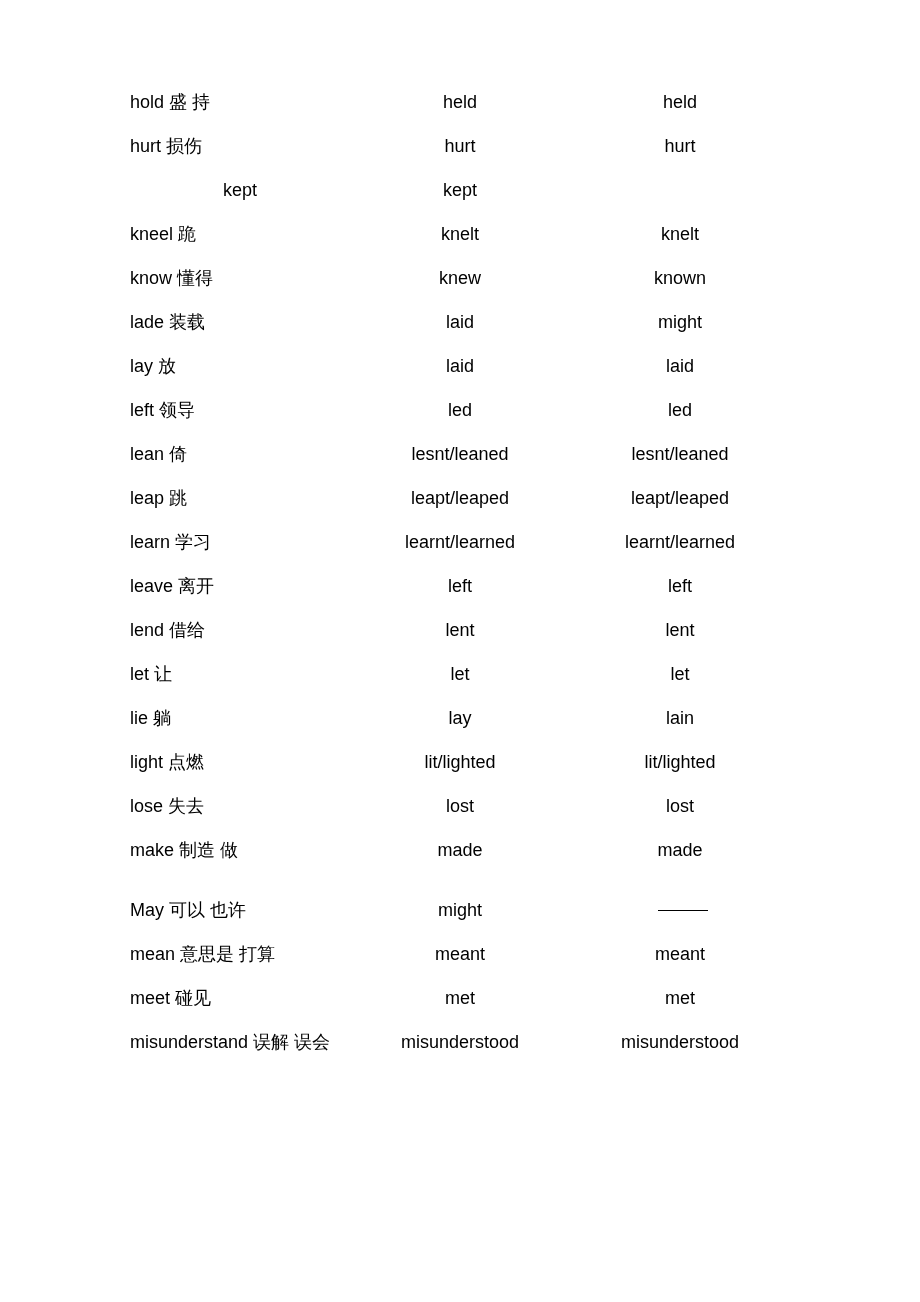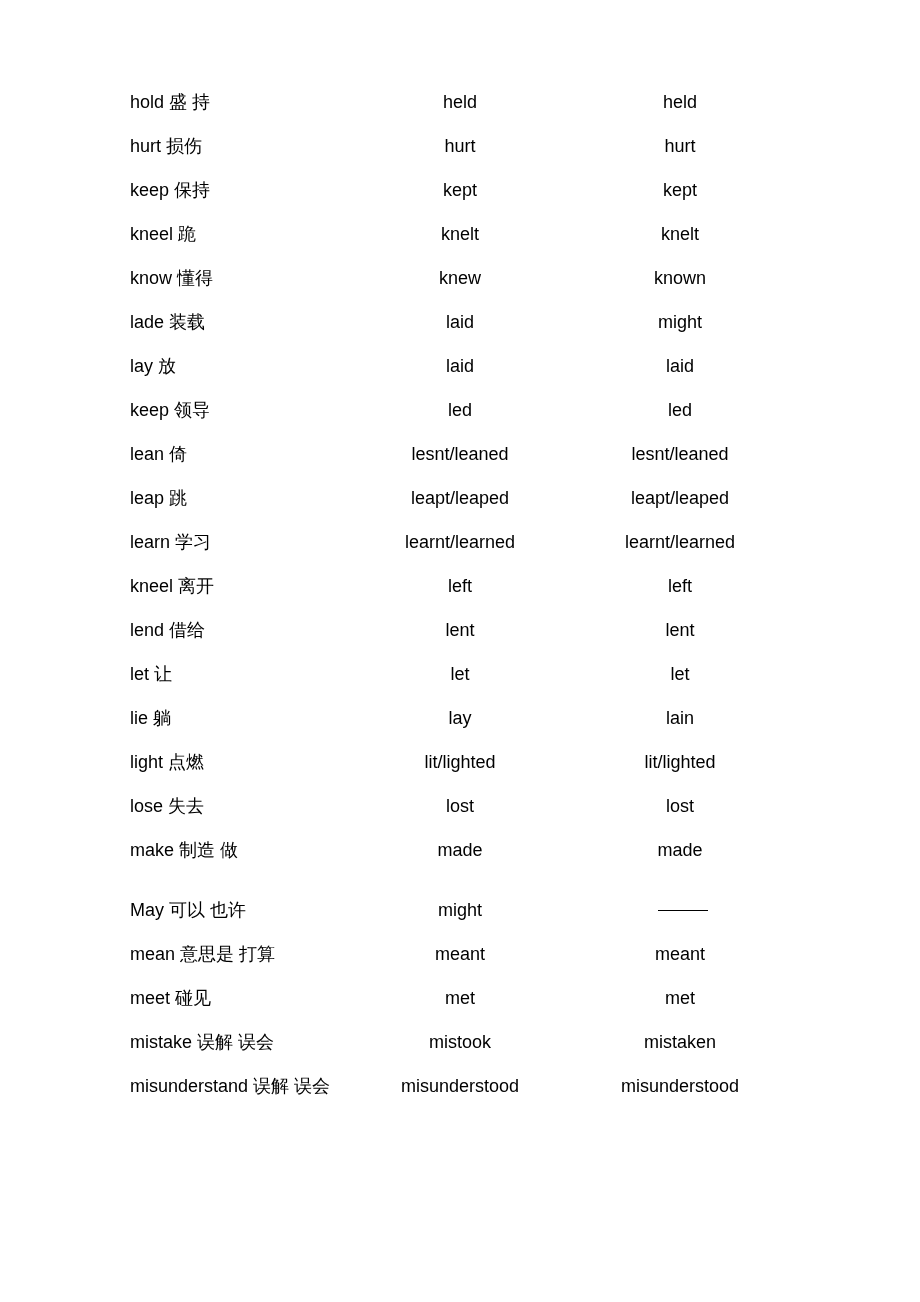--- a/index.html
+++ b/index.html
@@ -57,21 +57,20 @@
       <div class="col-base">hold  盛 持</div>
       <div class="col-past">held</div>
       <div class="col-pp">held</div>
     </div>
     <div class="verb-row">
       <div class="col-base">hurt  损伤</div>
       <div class="col-past">hurt</div>
       <div class="col-pp">hurt</div>
     </div>
     <div class="verb-row">
-      <div class="col-base">keep  保持</div>
       <div class="col-past">kept</div>
       <div class="col-pp">kept</div>
     </div>
     <div class="verb-row">
       <div class="col-base">kneel  跪</div>
       <div class="col-past">knelt</div>
       <div class="col-pp">knelt</div>
     </div>
     <div class="verb-row">
       <div class="col-base">know  懂得</div>
@@ -82,41 +81,41 @@
       <div class="col-base">lade  装载</div>
       <div class="col-past">laid</div>
       <div class="col-pp">might</div>
     </div>
     <div class="verb-row">
       <div class="col-base">lay  放</div>
       <div class="col-past">laid</div>
       <div class="col-pp">laid</div>
     </div>
     <div class="verb-row">
-      <div class="col-base">keep  领导</div>
+      <div class="col-base">left  领导</div>
       <div class="col-past">led</div>
       <div class="col-pp">led</div>
     </div>
     <div class="verb-row">
       <div class="col-base">lean  倚</div>
       <div class="col-past">lesnt/leaned</div>
       <div class="col-pp">lesnt/leaned</div>
     </div>
     <div class="verb-row">
       <div class="col-base">leap  跳</div>
       <div class="col-past">leapt/leaped</div>
       <div class="col-pp">leapt/leaped</div>
     </div>
     <div class="verb-row">
       <div class="col-base">learn  学习</div>
       <div class="col-past">learnt/learned</div>
       <div class="col-pp">learnt/learned</div>
     </div>
     <div class="verb-row">
-      <div class="col-base">kneel  离开</div>
+      <div class="col-base">leave  离开</div>
       <div class="col-past">left</div>
       <div class="col-pp">left</div>
     </div>
     <div class="verb-row">
       <div class="col-base">lend  借给</div>
       <div class="col-past">lent</div>
       <div class="col-pp">lent</div>
     </div>
     <div class="verb-row">
       <div class="col-base">let  让</div>
@@ -152,22 +151,17 @@
       <div class="col-base">mean  意思是 打算</div>
       <div class="col-past">meant</div>
       <div class="col-pp">meant</div>
     </div>
     <div class="verb-row">
       <div class="col-base">meet  碰见</div>
       <div class="col-past">met</div>
       <div class="col-pp">met</div>
     </div>
     <div class="verb-row">
-      <div class="col-base">mistake  误解 误会</div>
-      <div class="col-past">mistook</div>
-      <div class="col-pp">mistaken</div>
-    </div>
-    <div class="verb-row">
       <div class="col-base">misunderstand  误解 误会</div>
       <div class="col-past">misunderstood</div>
       <div class="col-pp">misunderstood</div>
     </div>
   </div>
 
 </body></html>

